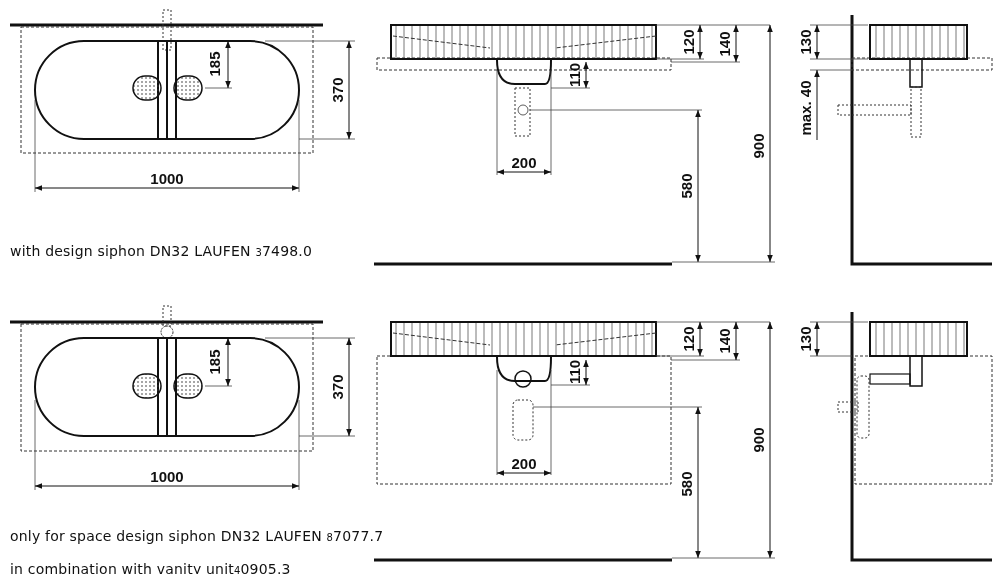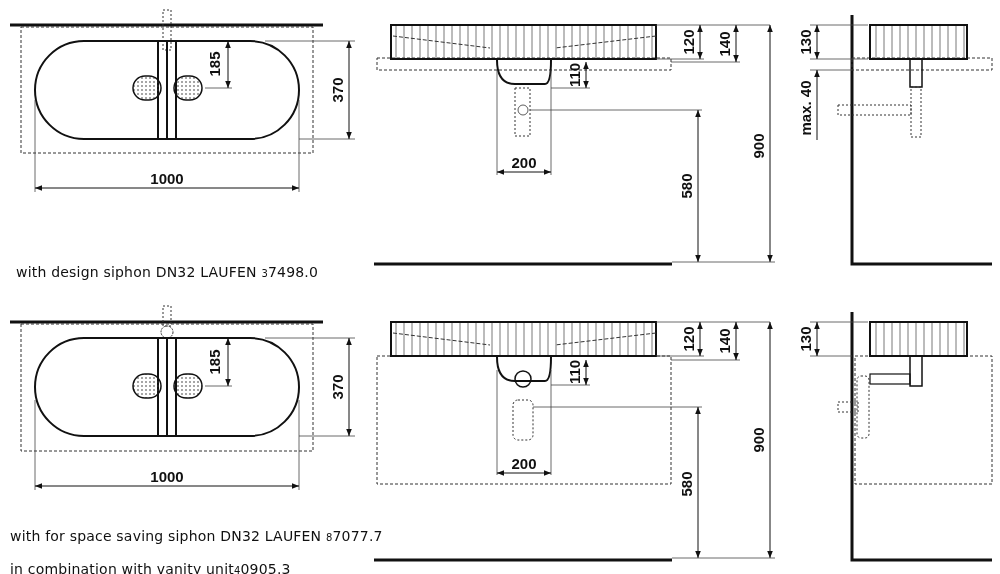--- a/index.html
+++ b/index.html
@@ -166,24 +166,24 @@
     <rect x="870" y="374" width="40" height="10" fill="none" stroke="#111" stroke-width="1.2"></rect>
     <rect x="857" y="376" width="12" height="62" rx="4" fill="none" stroke="#333" stroke-width="1" stroke-dasharray="2,2"></rect>
     <rect x="838" y="402" width="20" height="10" fill="none" stroke="#333" stroke-width="1" stroke-dasharray="2,2"></rect>
     <line x1="810" y1="322" x2="868" y2="322" stroke="#444" stroke-width="0.8"></line>
     <line x1="810" y1="356" x2="852" y2="356" stroke="#444" stroke-width="0.8"></line>
     <line x1="817" y1="322" x2="817" y2="356" stroke="#111" stroke-width="1" marker-start="url(#arr)" marker-end="url(#arr)"></line>
     <text class="dim" transform="translate(811,339) rotate(-90)" text-anchor="middle">130</text>
   </g>
 </svg>
 
-<div class="cap" style="left:10px; top:264px;margin-left:6px;">
+<div class="cap" style="left:10px; top:243px;">
   <span>with design siphon DN32 LAUFEN</span>
   <span class="small">3</span><span>7498.0</span>
 </div>
 
 <div class="cap" style="left:10px; top:528px;">
-  <span>with for space saving siphon DN32 LAUFEN</span>
+  <span>only for space design siphon DN32 LAUFEN</span>
   <span class="small">8</span><span>7077.7</span>
 </div>
 <div class="cap" style="left:10px; top:561px;">
   <span>in combination with vanity unit</span><span class="small">4</span><span>0905.3</span>
 </div>
 
 </body></html>

